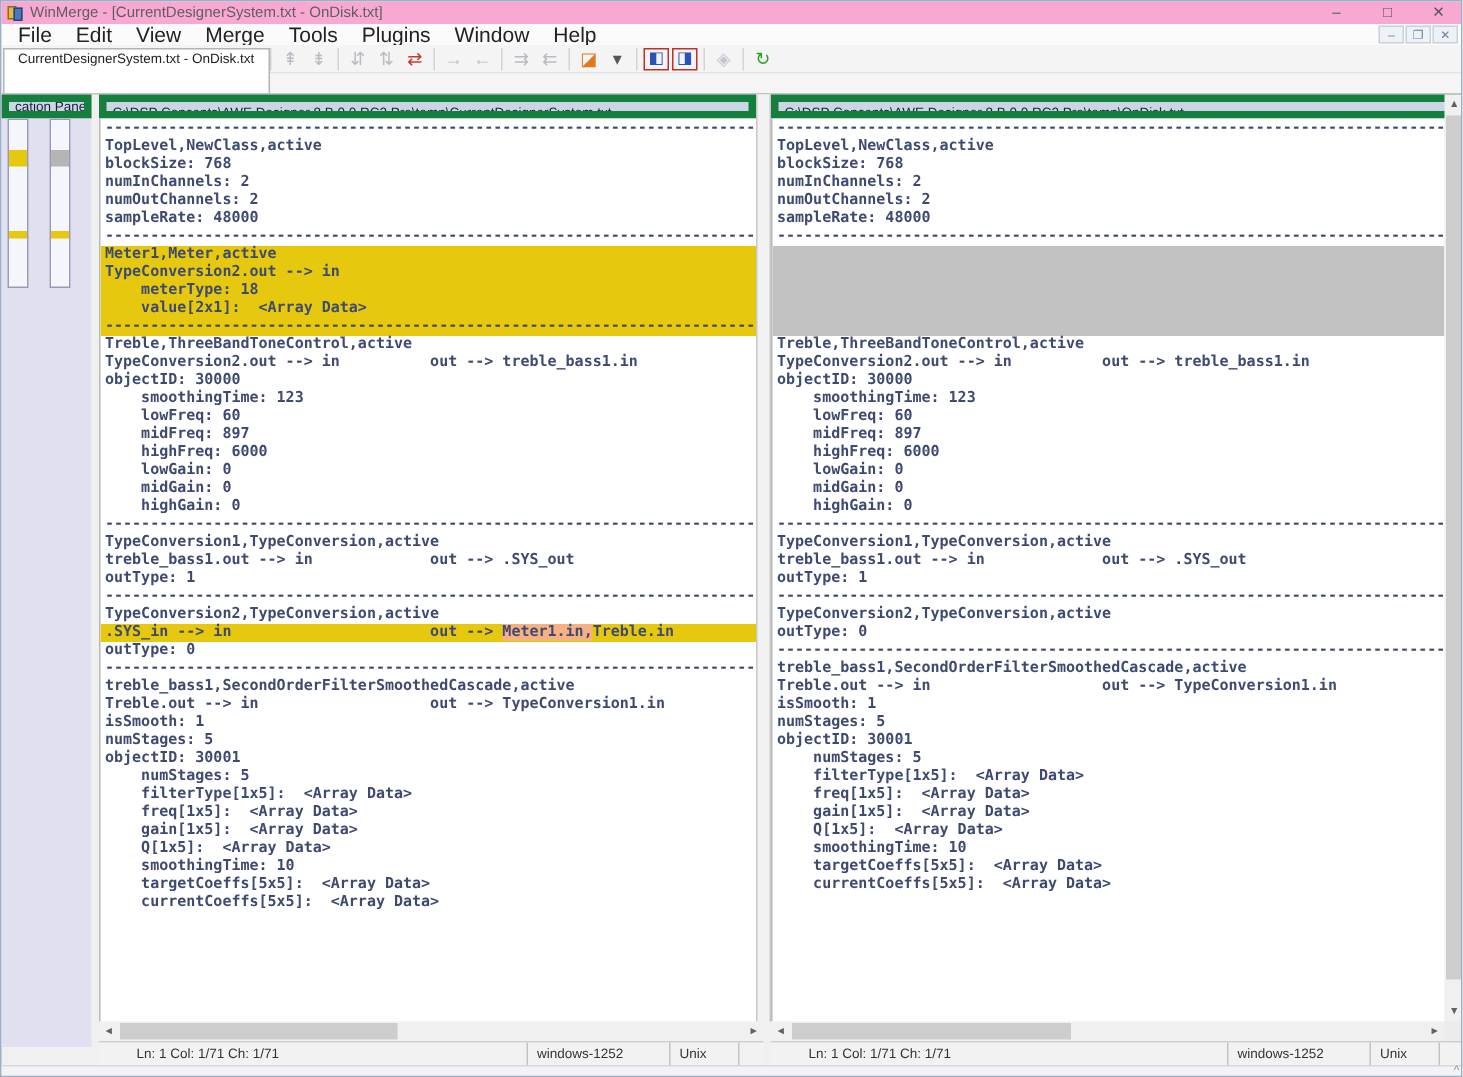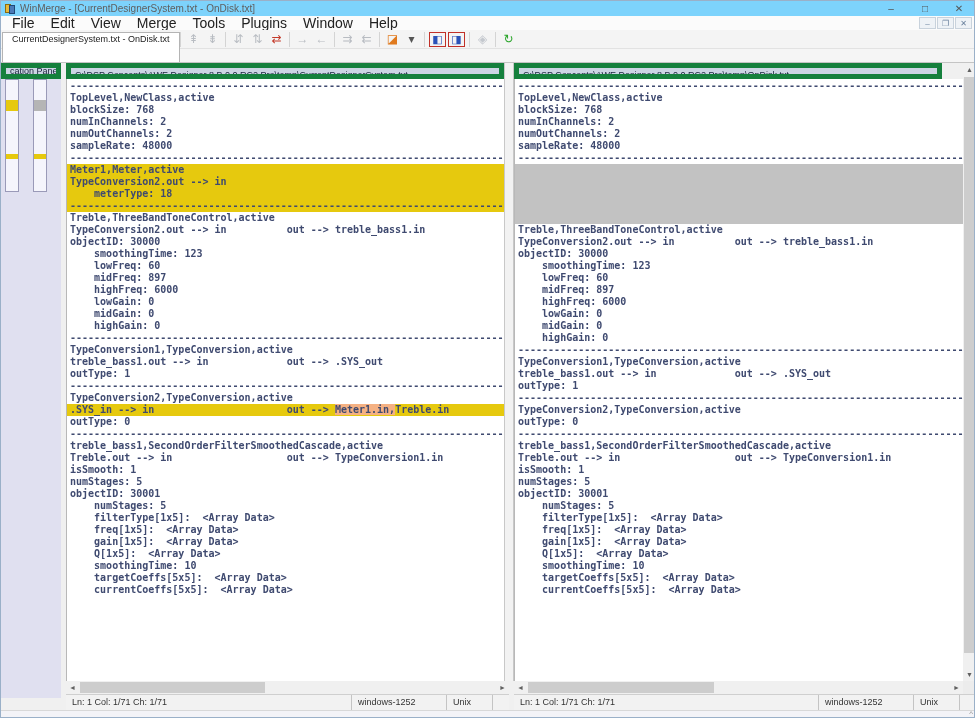--- a/index.html
+++ b/index.html
@@ -1,20 +1,20 @@
 <!DOCTYPE html>
 <html><head>
 <meta charset="utf-8">
 <style>
   html,body{margin:0;padding:0;background:#e8e8e8;}
   *{box-sizing:border-box;}
   .window{position:relative;width:975px;height:718px;background:#f0f0f0;overflow:hidden;
           font-family:"Liberation Sans",sans-serif;border:1px solid #9ab0c8;}
   
-  .titlebar{position:absolute;left:0;top:0;width:975px;height:15px;background:#7dd3fc;
+  .titlebar{position:absolute;left:0;top:0;width:975px;height:15px;background:#f9a8d4;
             display:flex;align-items:center;padding-left:4px;}
   .win-logo{width:10px;height:10px;position:relative;margin-right:5px;}
   .win-logo .half-a{position:absolute;left:0;top:0;width:6px;height:9px;background:#e8b93c;border:1px solid #8c6d10;}
   .win-logo .half-b{position:absolute;left:4px;top:1px;width:6px;height:9px;background:#4a7ab8;border:1px solid #1e4878;}
   .title-text{font-size:10px;color:#5f5f5f;}
   .win-ctrls{margin-left:auto;display:flex;height:15px;}
   .win-ctrl{width:34px;text-align:center;font-size:10px;color:#555;line-height:15px;cursor:default;}
   .menubar{position:absolute;left:0;top:15px;width:975px;height:14px;background:#fbfbfb;
            display:flex;align-items:center;padding-left:3px;}
   .menu-item{font-size:14px;color:#222;padding:0 8px;line-height:14px;}
@@ -28,21 +28,21 @@
   .tb-sep{width:1px;height:15px;background:#d4d4d4;margin:0 3px;}
   .tabbar{position:absolute;left:0;top:48px;width:975px;height:14px;background:#f5f5f5;
           border-bottom:1px solid #c4c4c4;display:flex;align-items:flex-end;}
   .tab{height:30px;background:#ffffff;border:1px solid #b4b4b4;border-bottom:none;
        font-size:9px;color:#222;line-height:13px;padding:0 9px;margin-left:1px;}
   
   .hdr{position:absolute;top:62px;height:16px;background:#ccd5e4;border:5px solid #15803d;
        font-size:9px;color:#16203a;line-height:14px;padding-left:4px;overflow:hidden;white-space:nowrap;}
   .loc-hdr{left:0;width:60px;display:flex;align-items:center;}
   .hdr-left{left:65px;width:438px;}
-  .hdr-right{left:513px;width:428px;}
+  .hdr-right{left:513px;width:462px;}
   .loc-close{margin-left:auto;margin-right:2px;width:11px;height:11px;border:1px solid #9aa4b8;
              background:#e8ecf4;font-size:8px;line-height:10px;text-align:center;color:#333;}
   
   .loc-pane{position:absolute;left:0;top:78px;width:60px;height:619px;background:#e0e0f0;}
   .loc-bar{position:absolute;top:0;width:14px;height:113px;background:#f5f5fc;border:1px solid #9a9ab8;}
   .loc-bar .band{position:absolute;left:0;width:100%;}
   
   .editor{position:absolute;top:78px;height:602px;background:#ffffff;overflow:hidden;padding:1px 0 0 3px;}
   .editor-left{left:65px;width:438px;border-left:1px solid #b8b8b8;}
   .editor-right{left:513px;width:449px;border-left:1px solid #b8b8b8;}
@@ -63,21 +63,21 @@
   .hscroll .arr{position:absolute;top:0;width:13px;height:13px;font-size:7px;color:#606060;
                 text-align:center;line-height:13px;}
   .hscroll .thumb{position:absolute;top:1px;height:11px;background:#cdcdcd;}
   .scroll-corner{position:absolute;left:962px;top:680px;width:13px;height:13px;background:#ececec;}
   
   .statusbar{position:absolute;top:693px;height:16px;background:#f2f2f2;border-top:1px solid #cfcfcf;
              display:flex;font-size:9px;color:#333;line-height:15px;}
   .status-left{left:65px;width:443px;}
   .status-right{left:513px;width:462px;}
   .st-seg{border-right:1px solid #c4c4c4;padding:0 6px;overflow:hidden;white-space:nowrap;}
-  .st-pos{flex:1;}
+  .st-pos{flex:1;margin-left:19px;}
   .st-enc{width:95px;}
   .st-eol{width:46px;}
   .st-end{width:16px;border-right:none;}
   .bottom-strip{position:absolute;left:0;top:709px;width:975px;height:9px;background:#f3f3f7;
                 border-top:1px solid #d8d8d8;}
   .resize-grip{position:absolute;right:3px;top:-2px;font-size:8px;color:#909090;}
 </style>
 </head>
 <body>
 
@@ -175,20 +175,21 @@
       <div class="line"><span>---------------------------------------------------------------------------</span></div>
       <div class="line"><span>TopLevel,NewClass,active</span></div>
       <div class="line"><span>blockSize: 768</span></div>
       <div class="line"><span>numInChannels: 2</span></div>
       <div class="line"><span>numOutChannels: 2</span></div>
       <div class="line"><span>sampleRate: 48000</span></div>
       <div class="line"><span>---------------------------------------------------------------------------</span></div>
       <div class="line fill-diff"><span class="seg-diff">Meter1,Meter,active</span></div>
       <div class="line fill-diff"><span class="seg-diff">TypeConversion2.out --&gt; in</span></div>
       <div class="line fill-diff"><span class="seg-diff">    meterType: 18</span></div>
+      <div class="line fill-diff"><span class="seg-diff">    value[2x1]:  &lt;Array Data&gt;</span></div>
       <div class="line fill-diff"><span class="seg-diff">---------------------------------------------------------------------------</span></div>
       <div class="line"><span>Treble,ThreeBandToneControl,active</span></div>
       <div class="line"><span>TypeConversion2.out --&gt; in          out --&gt; treble_bass1.in</span></div>
       <div class="line"><span>objectID: 30000</span></div>
       <div class="line"><span>    smoothingTime: 123</span></div>
       <div class="line"><span>    lowFreq: 60</span></div>
       <div class="line"><span>    midFreq: 897</span></div>
       <div class="line"><span>    highFreq: 6000</span></div>
       <div class="line"><span>    lowGain: 0</span></div>
       <div class="line"><span>    midGain: 0</span></div>

